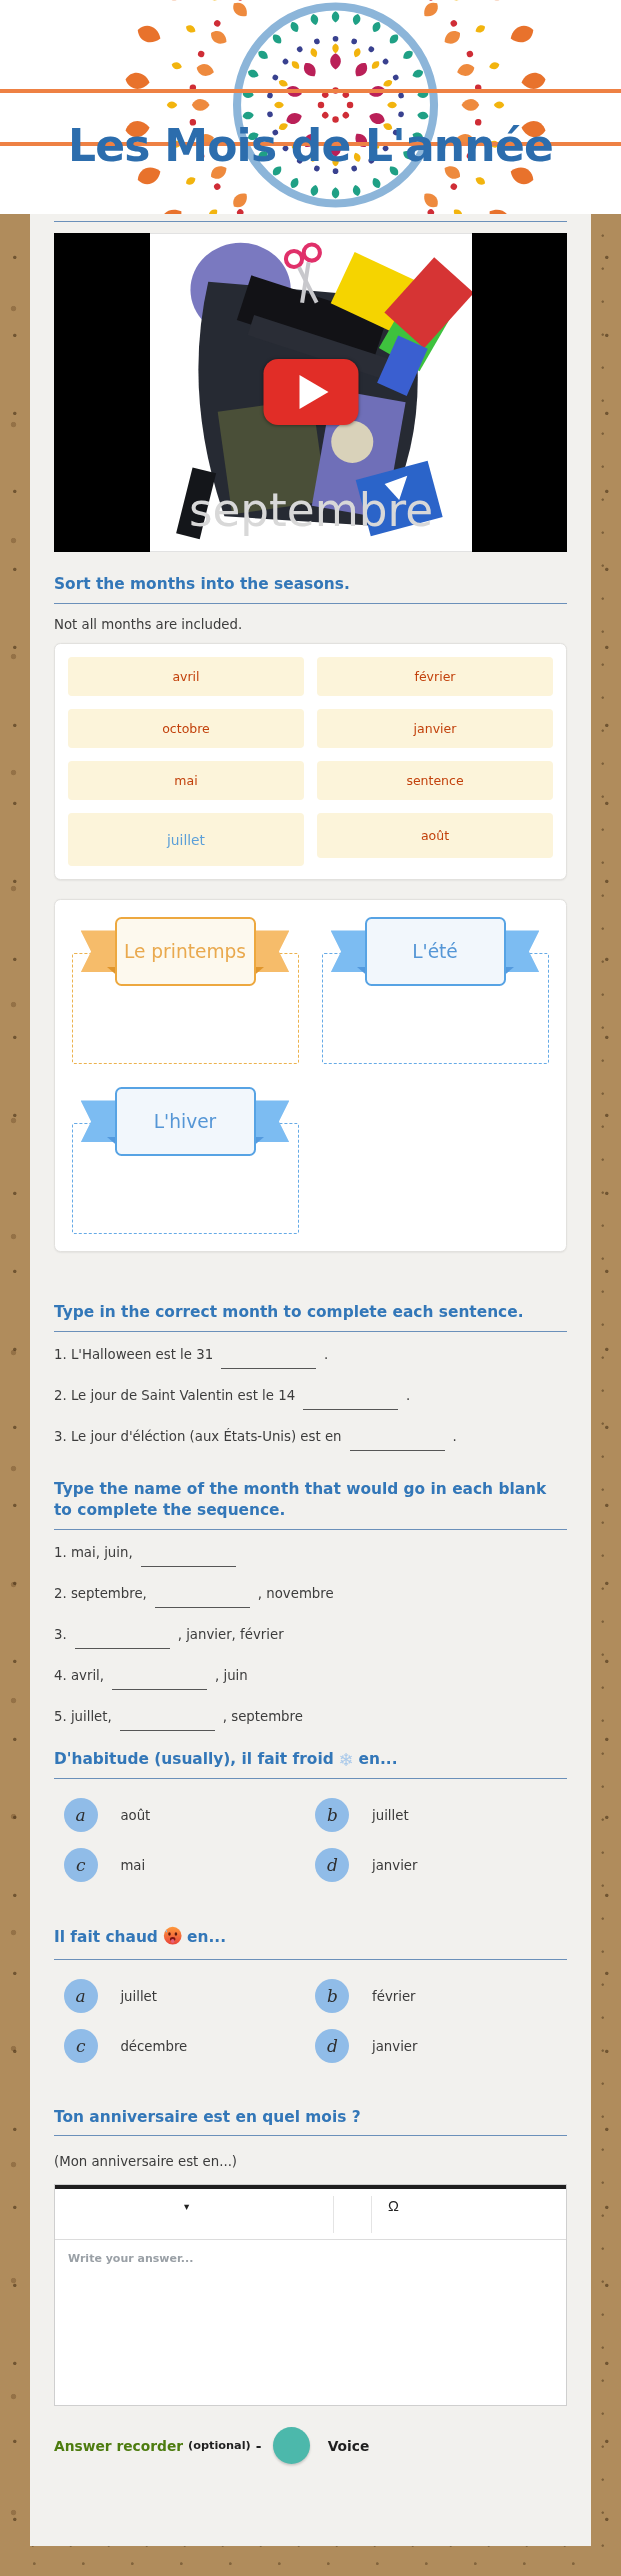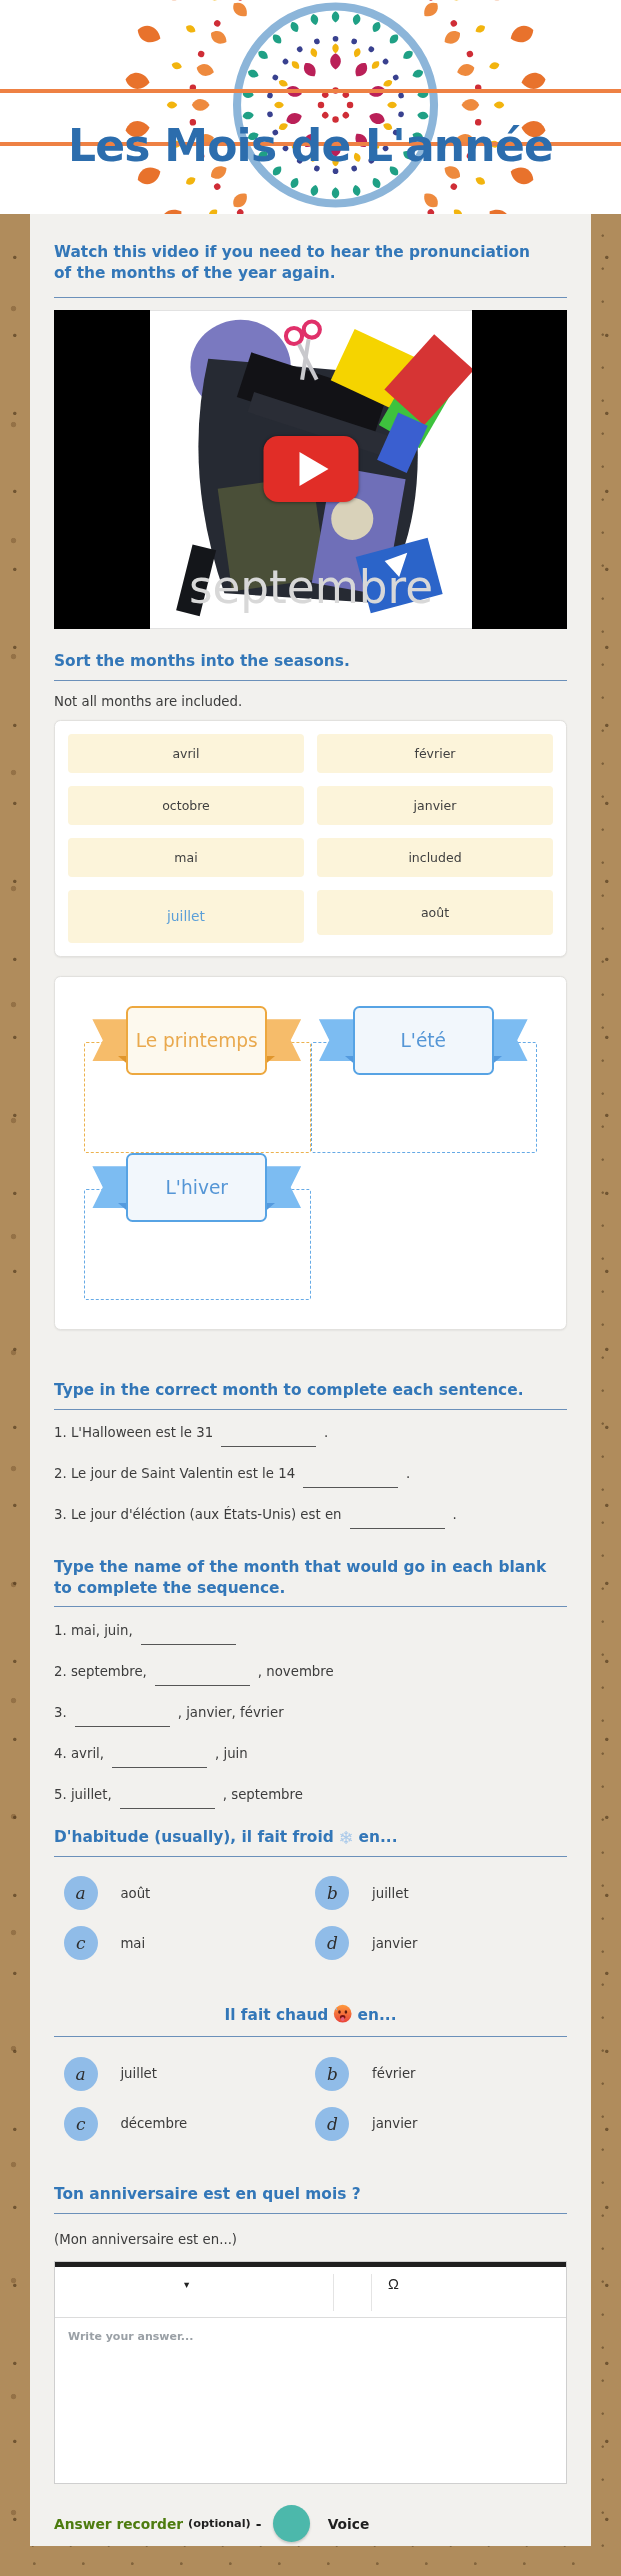--- a/index.html
+++ b/index.html
@@ -36,27 +36,27 @@
     width:95px;height:66px;background:#e12d27;border:none;border-radius:14.6px;
     display:flex;align-items:center;justify-content:center;cursor:pointer;box-shadow:0 0.8px 3.2px rgba(0,0,0,.35);}
   .play-tri{width:0;height:0;border-left:29px solid #fff;border-top:17px solid transparent;border-bottom:17px solid transparent;margin-left:6.5px;}
   
   .sec-h.sort{margin-top:22.7px;}
   .note{margin-top:13px;font-weight:500;}
   .months-card{margin-top:11.3px;background:#fff;border:0.8px solid #e2e1de;border-radius:6.5px;
     box-shadow:0 0.8px 1.6px rgba(0,0,0,.06);padding:13px;display:grid;
     grid-template-columns:1fr 1fr;gap:13px;}
   .chip{background:#fcf4da;border-radius:4px;height:39px;display:flex;align-items:center;
-    justify-content:center;font-size:12.5px;color:#404040;cursor:grab;}
+    justify-content:center;font-size:12.5px;color:#c2410c;cursor:grab;}
   .chip.selected{height:53px;color:#5b9fd8;font-size:13.8px;}
   .chip.co{height:45px;align-self:start;}
   
   .seasons-card{margin-top:19.4px;background:#fff;border:0.8px solid #e2e1de;border-radius:6.5px;
-    box-shadow:0 0.8px 1.6px rgba(0,0,0,.06);padding:29px;display:grid;
-    grid-template-columns:1fr 1fr;gap:0;}
+    box-shadow:0 0.8px 1.6px rgba(0,0,0,.06);padding:17px;display:grid;
+    grid-template-columns:1fr 1fr;gap:23px;}
   .zone{position:relative;height:147px;}
   .zone.orange{--wing:#f6bc6a;--fold:#e0962d;--bd:#eda83f;--bg:#fdf9ee;--txt:#e9a94e;--dash:#ecb24e;}
   .zone.blue{--wing:#7cbcf2;--fold:#549ade;--bd:#57a3e4;--bg:#f2f7fc;--txt:#5596d6;--dash:#66aae6;}
   .dropzone{position:absolute;left:0;right:0;top:36px;bottom:0;background:#fff;
     border:1.6px dashed var(--dash);border-radius:2.4px;z-index:1;}
   .banner{position:absolute;left:50%;margin-left:-100px;top:0;width:199px;height:71px;z-index:2;}
   .wing{position:absolute;top:13px;height:42px;width:58px;background:var(--wing);z-index:2;}
   .wing.wl{left:-4.9px;clip-path:polygon(100% 0,100% 100%,0 100%,18% 50%,0 0);}
   .wing.wr{right:-4.9px;clip-path:polygon(0 0,0 100%,100% 100%,82% 50%,100% 0);}
   .fold{position:absolute;top:50px;width:0;height:0;z-index:2;}
@@ -67,21 +67,21 @@
     font-size:18.6px;color:var(--txt);z-index:3;}
   
   .sec-h.mt62{margin-top:50px;}
   .sec-h.mt40{margin-top:32px;}
   .fill-list{margin-top:14.6px;}
   .fill-row{margin-bottom:22px;font-size:13.3px;color:#3c3c3c;}
   .blank{display:inline-block;width:91px;height:16px;border:none;border-bottom:1.3px solid #565656;
     background:transparent;margin:0 8px;position:relative;top:4px;font-size:12px;color:#333;outline:none;}
   
   .sec-h.mc1{margin-top:13px;}
-  .sec-h.mc2{margin-top:42px;text-align:center;}
+  .sec-h.mc2{margin-top:42px;}
   .emoji-cold{color:#a9c9ea;font-size:18px;margin:0 4.9px;vertical-align:-1.6px;}
   .hotface{display:inline-block;vertical-align:-3.2px;margin:0 4.9px;}
   .opts{display:grid;grid-template-columns:1fr 1fr;row-gap:13px;margin-top:18px;padding-left:9.7px;}
   .opt{display:flex;align-items:center;gap:22.7px;height:37px;cursor:pointer;}
   .badge{width:34px;height:34px;border-radius:50%;background:#90bce8;display:flex;align-items:center;
     justify-content:center;font-family:"DejaVu Serif",serif;font-style:italic;font-size:17px;color:#2e2e2e;flex:none;}
   .opt-label{font-size:13.3px;color:#3a3a3a;}
   
   .sec-h.bday{margin-top:42px;}
   .subtext{margin-top:18px;}
@@ -297,21 +297,20 @@
         <circle cy="-18" r="4" transform="rotate(270)" fill="#cf2d36"></circle>
         <circle cy="-18" r="4" transform="rotate(315)" fill="#cf2d36"></circle>
       </svg>
     <div class="oline l1"></div>
     <div class="oline l2"></div>
     <h1 class="page-title">Les Mois de L'année</h1>
   </div>
 
   <div class="card">
 
-    <h2 class="sec-h watch">Watch this video if you need to hear the pronunciation of the months of the year again.</h2>
     <div class="rule"></div>
     <div class="video">
       <svg width="322" height="319" viewBox="0 0 398 394">
         <rect x="0" y="0" width="398" height="394" fill="#ffffff"></rect>
         <ellipse cx="112" cy="70" rx="62" ry="58" fill="#7a79c0"></ellipse>
         <path d="M72,60 Q40,200 92,350 L282,362 Q352,252 322,82 Z" fill="#262a33"></path>
         <rect x="92" y="212" width="118" height="128" fill="#4a4f38" transform="rotate(-8 151 276)"></rect>
         <rect x="212" y="200" width="92" height="146" fill="#6f6fb8" transform="rotate(10 258 273)"></rect>
         <rect x="112" y="78" width="176" height="58" fill="#121216" transform="rotate(18 200 107)"></rect>
         <rect x="120" y="130" width="190" height="26" fill="#2a2d36" transform="rotate(18 215 143)"></rect>
@@ -336,21 +335,21 @@
 
     <h2 class="sec-h sort">Sort the months into the seasons.</h2>
     <div class="note body-txt">Not all months are included.</div>
 
     <div class="months-card">
       <div class="chip">avril</div>
       <div class="chip">février</div>
       <div class="chip">octobre</div>
       <div class="chip">janvier</div>
       <div class="chip">mai</div>
-      <div class="chip">included</div>
+      <div class="chip">sentence</div>
       <div class="chip selected">juillet</div>
       <div class="chip co">août</div>
     </div>
 
     <div class="seasons-card">
       <div class="zone orange">
         <div class="dropzone"></div>
         <div class="banner">
           <span class="wing wl"></span>
           <span class="wing wr"></span>

